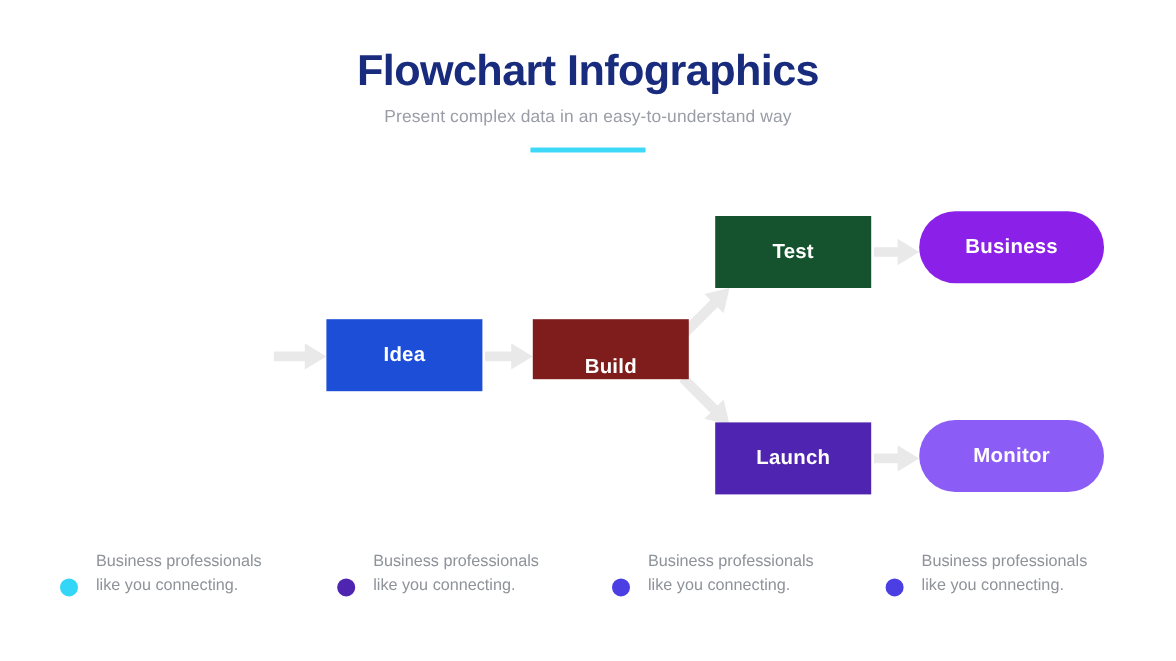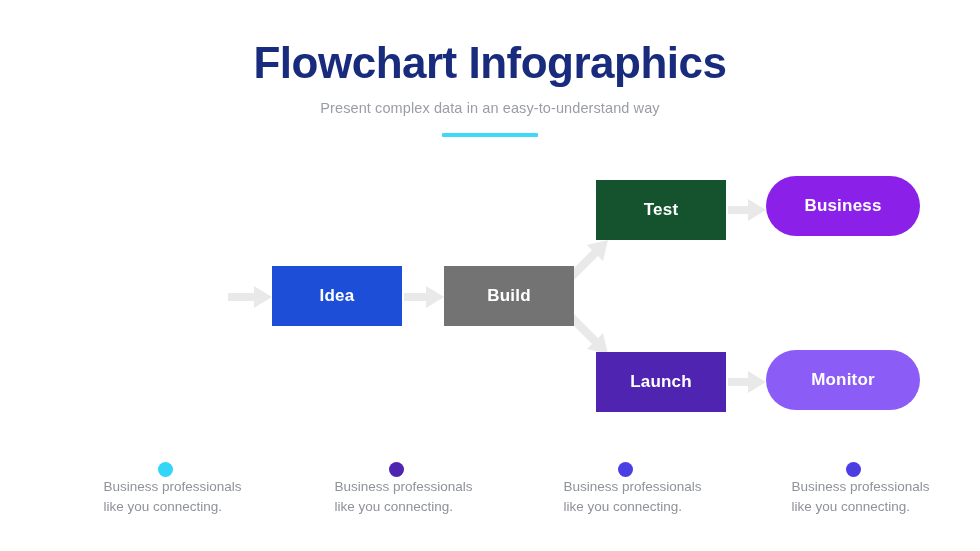--- a/index.html
+++ b/index.html
@@ -23,21 +23,21 @@
 
   
   .header {
     position: absolute;
     left: 0;
     top: 38px;
     width: 980px;
     text-align: center;
   }
   .title {
-    font-size: 44px;
+    font-size: 36px;
     font-weight: 700;
     color: #182B7D;
     letter-spacing: -0.5px;
     line-height: 1.15;
     margin: 0;
     font-family: "Liberation Sans", sans-serif;
   }
   .subtitle {
     font-size: 14.5px;
     font-weight: 400;
@@ -88,23 +88,22 @@
   .legend {
     position: absolute;
     left: 0;
     top: 458px;
     width: 980px;
     height: 60px;
   }
   .legend-item {
     position: absolute;
     display: flex;
-    align-items: center;
+    align-items: flex-end;
     top: 0;
-    flex-direction: column;
   }
   .legend-dot {
     width: 15px;
     height: 15px;
     border-radius: 50%;
     flex: 0 0 auto;
     margin-top: 4px;
   }
   .legend-text {
     margin-left: 15px;
@@ -150,21 +149,21 @@
 
     <svg class="arrow" style="left:728px; top:371px;" width="38" height="22" viewBox="0 0 38 22">
       <path d="M0 7 H20 V0 L38 11 L20 22 V15 H0 Z" fill="#E9E9E9"></path>
     </svg>
 
 
     <div class="node rect" style="left:272px; top:266px; width:130px; height:60px; background:#1d4ed8;">
       <span>Idea</span>
     </div>
 
-    <div class="node rect" style="left:444px; top:266px; width:130px; height:60px; background:#737373;">
+    <div class="node rect" style="left:444px; top:266px; width:130px; height:50px; background:#7f1d1d;align-items:flex-end;">
       <span>Build</span>
     </div>
 
     <div class="node rect" style="left:596px; top:180px; width:130px; height:60px; background:#14532d;">
       <span>Test</span>
     </div>
 
     <div class="node pill" style="left:766px; top:176px; width:154px; height:60px; background:#8B21E8;">
       <span>Business</span>
     </div>

